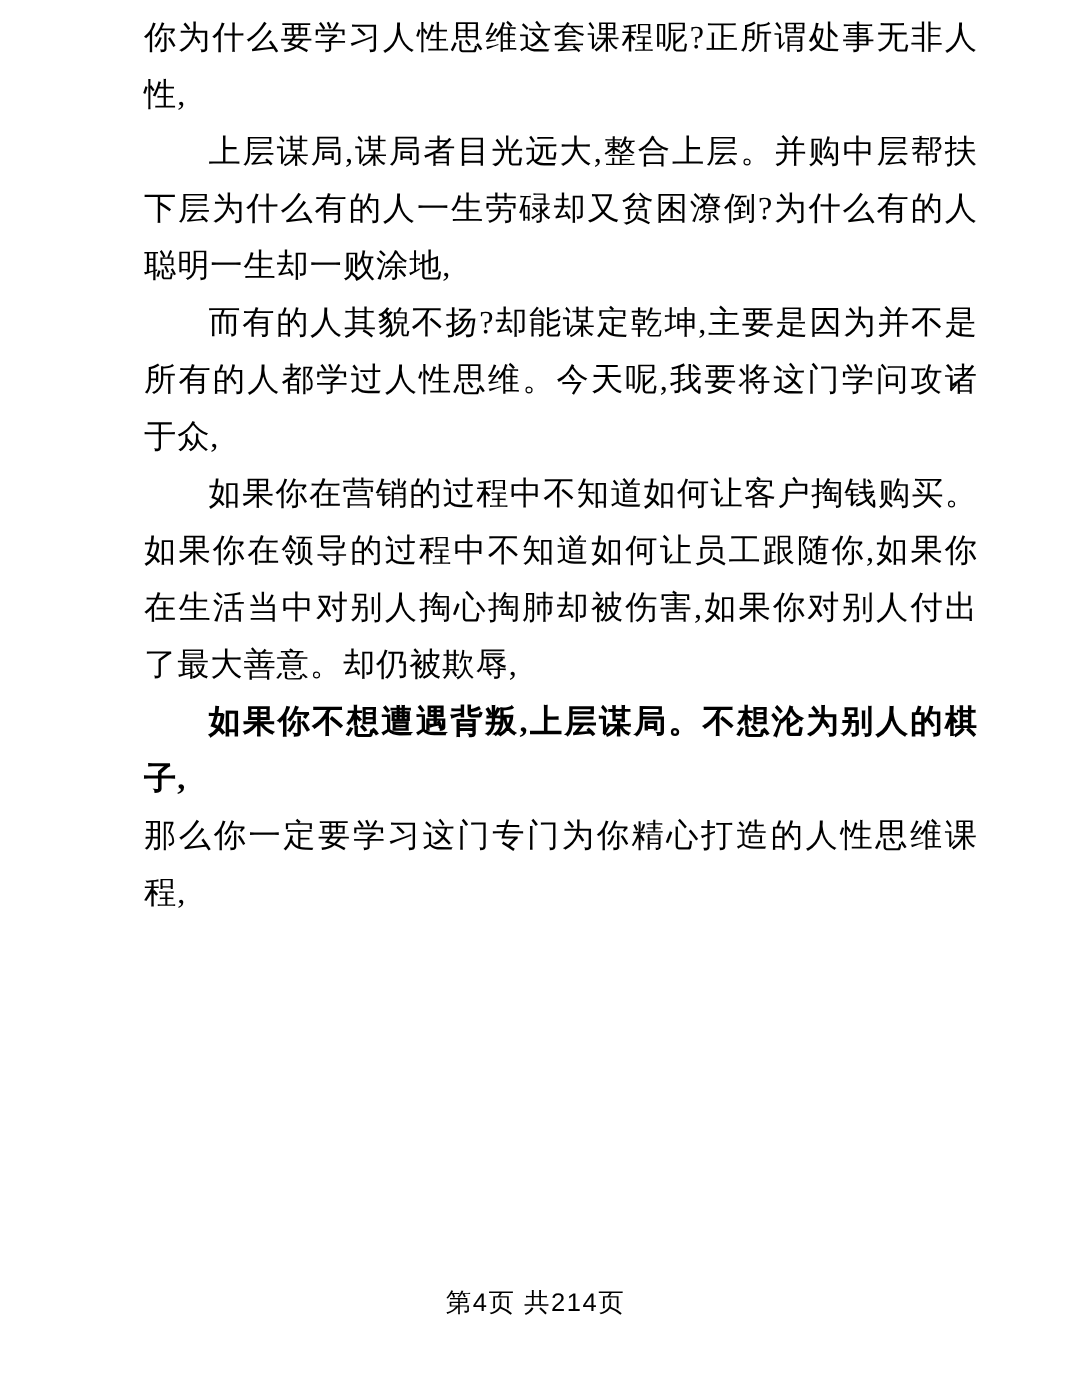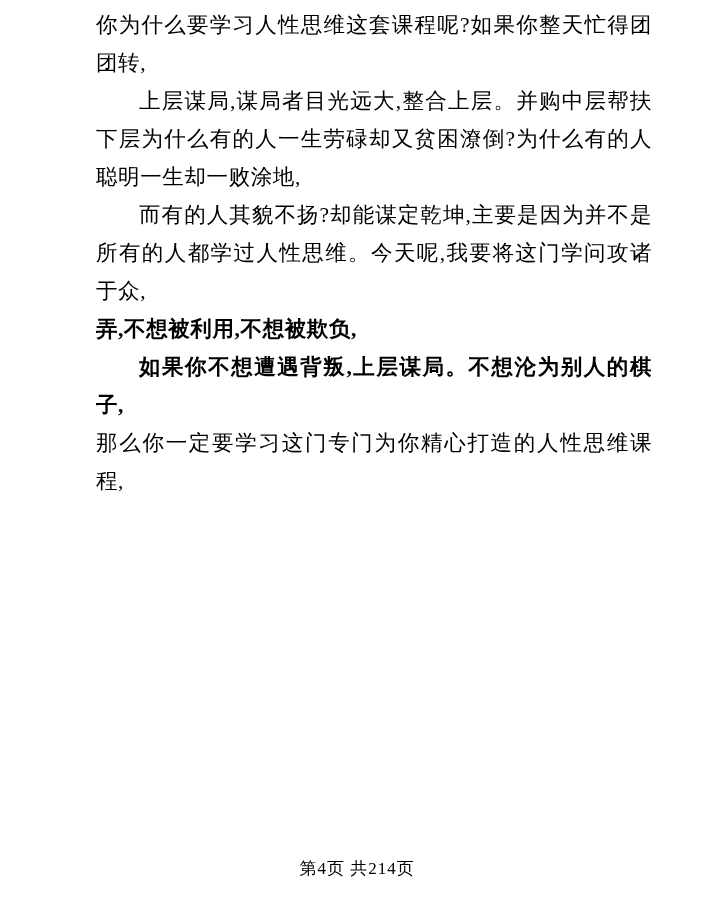--- a/index.html
+++ b/index.html
@@ -38,30 +38,30 @@
     font-weight: bold;
   }
   .footer {
     position: absolute;
     left: 4px;
     right: 0;
     bottom: 36px;
     text-align: center;
     font-size: 17px;
     letter-spacing: 1px;
-    font-family: Liberation Serif, serif;
+    font-family: Liberation Sans, sans-serif;
   }
 </style>
 </head>
 <body>
 
 <div class="page">
 
-  <p class="para first">你为什么要学习人性思维这套课程呢?如果你整天忙得团团转,</p>
+  <p class="para first">你为什么要学习人性思维这套课程呢?正所谓处事无非人性,</p>
   <p class="para">上层谋局,谋局者目光远大,整合上层。并购中层帮扶下层为什么有的人一生劳碌却又贫困潦倒?为什么有的人聪明一生却一败涂地,</p>
   <p class="para">而有的人其貌不扬?却能谋定乾坤,主要是因为并不是所有的人都学过人性思维。今天呢,我要将这门学问攻诸于众,</p>
-  <p class="para first bold">弄,不想被利用,不想被欺负,</p>
+  <p class="para">如果你在营销的过程中不知道如何让客户掏钱购买。如果你在领导的过程中不知道如何让员工跟随你,如果你在生活当中对别人掏心掏肺却被伤害,如果你对别人付出了最大善意。却仍被欺辱,</p>
   <p class="para bold">如果你不想遭遇背叛,上层谋局。不想沦为别人的棋子,</p>
   <p class="para first">那么你一定要学习这门专门为你精心打造的人性思维课程,</p>
 
   <div class="footer">第4页 共214页</div>
 
 </div>
 
 </body></html>

